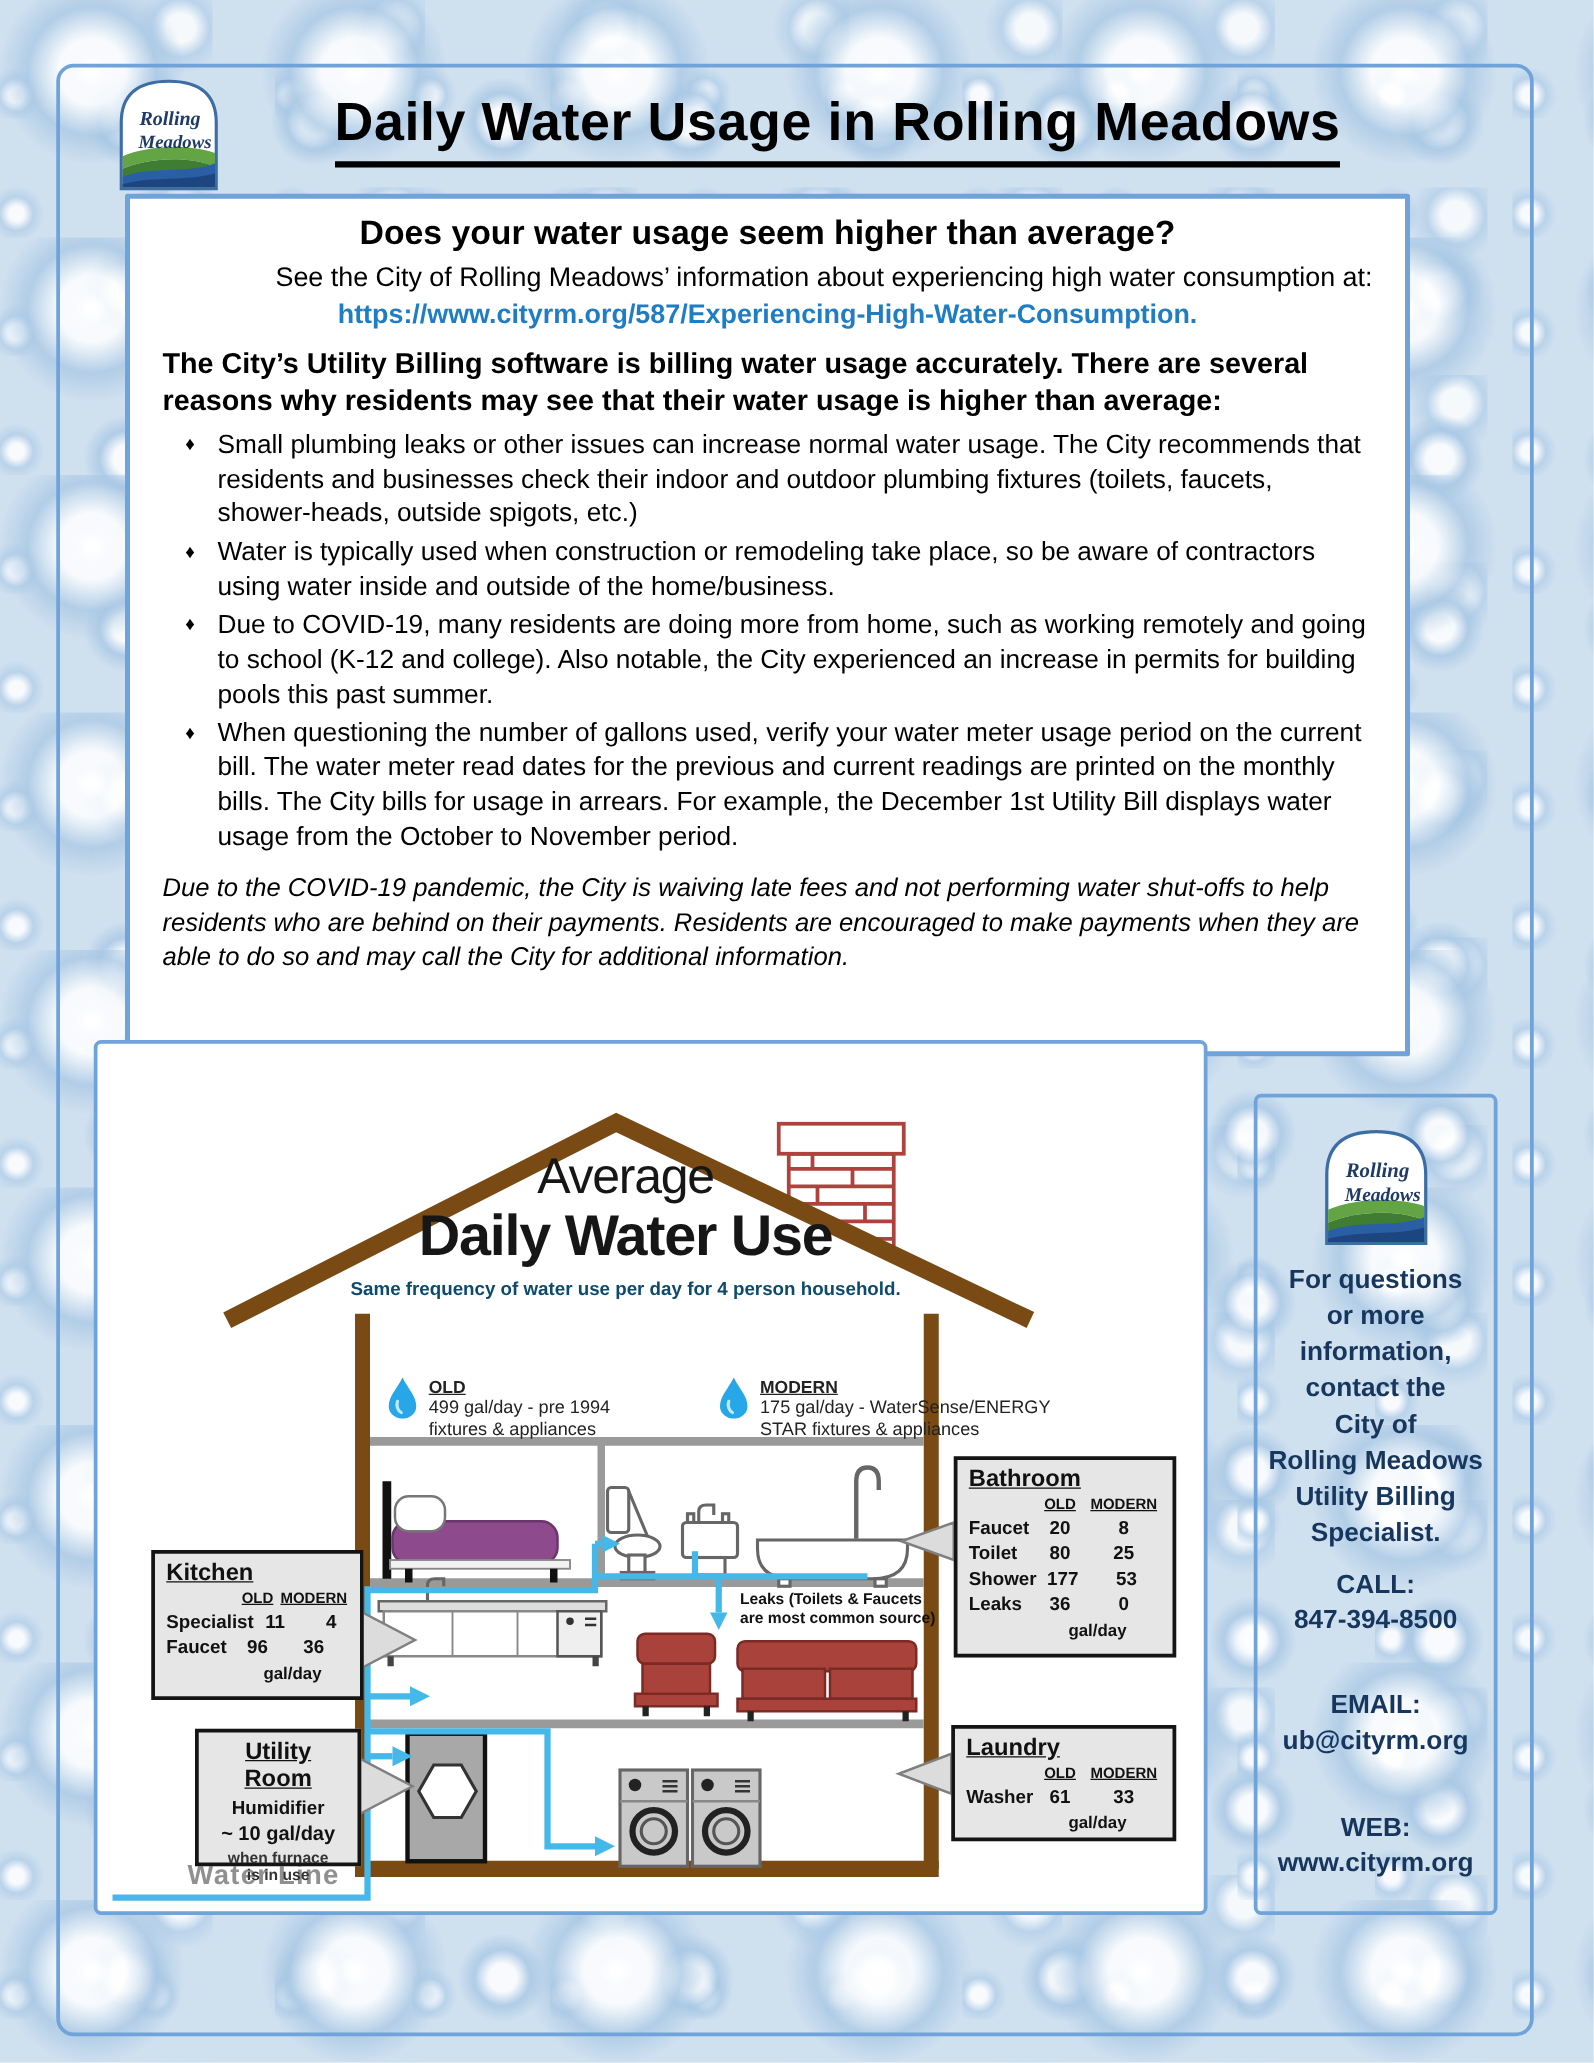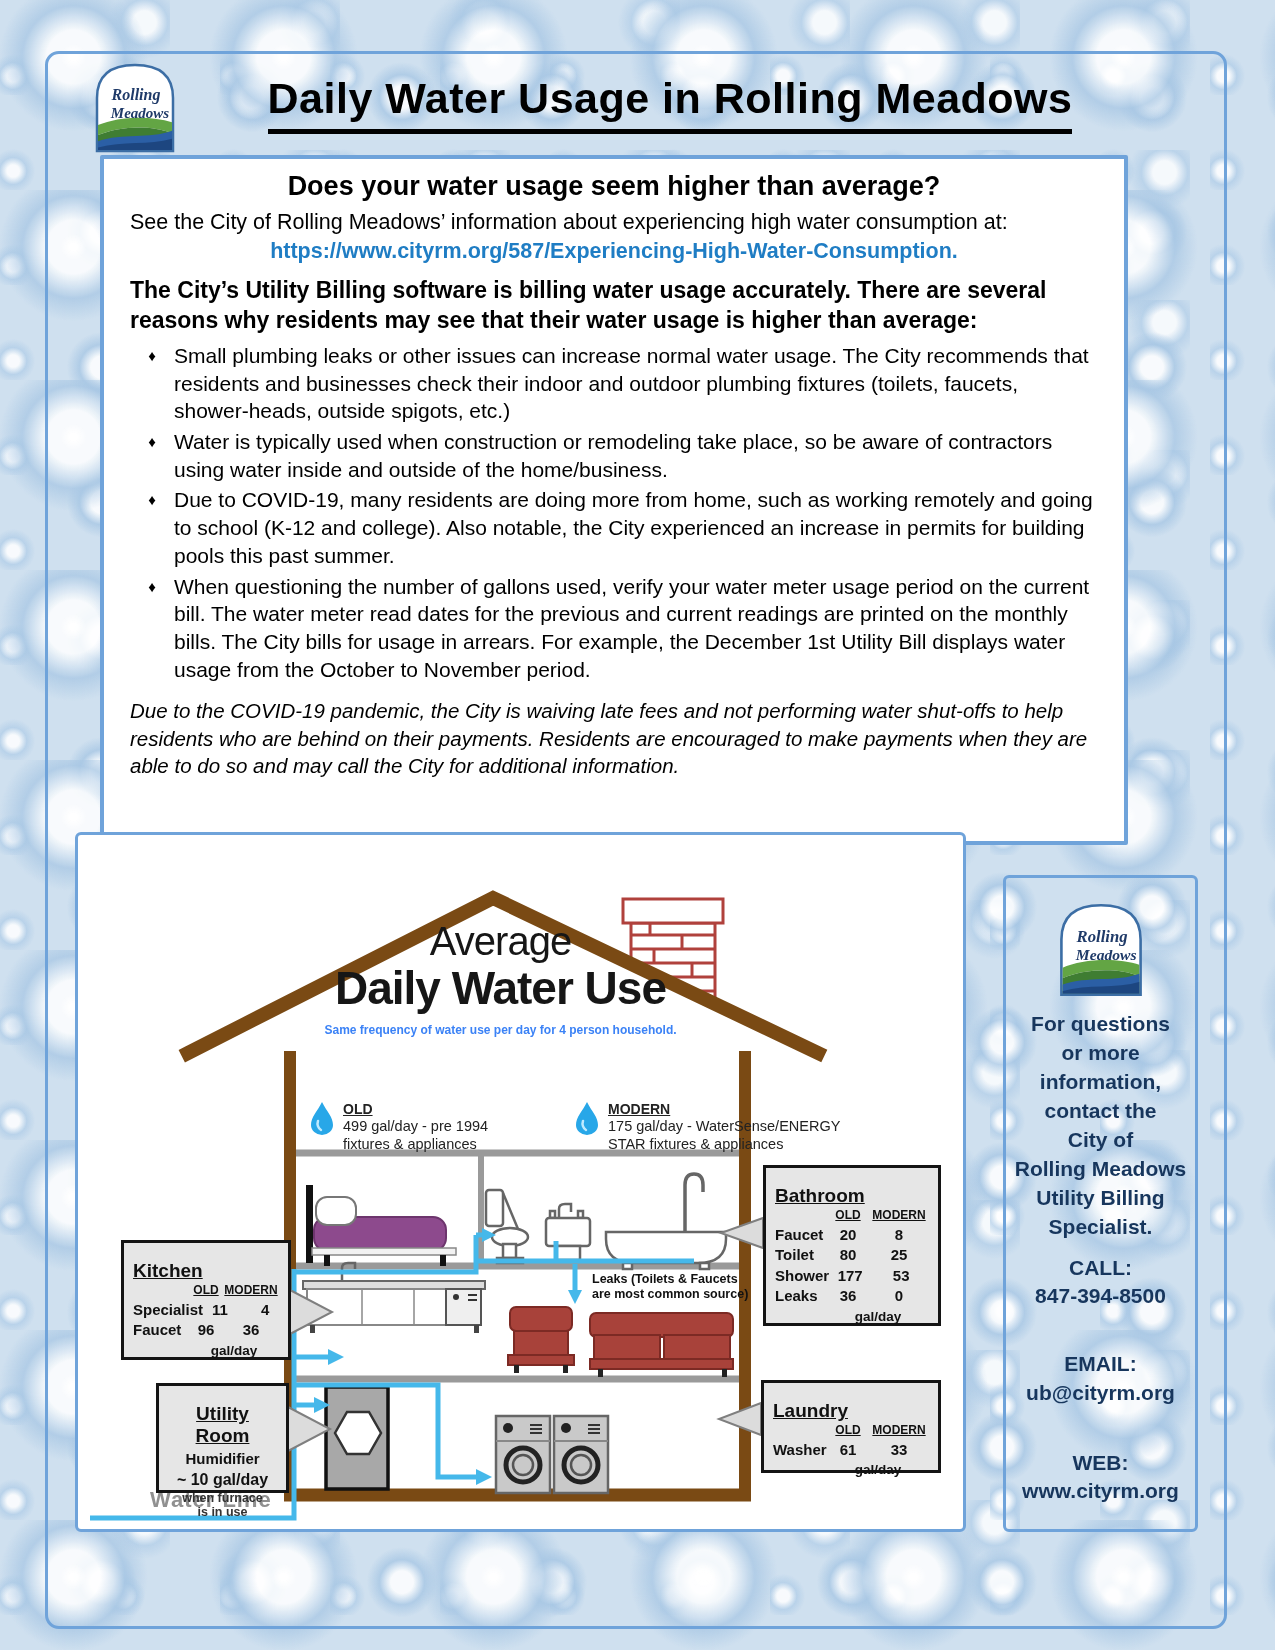--- a/index.html
+++ b/index.html
@@ -18,45 +18,45 @@
   .frame{position:absolute;left:45px;top:51px;width:1182px;height:1578px;border:3px solid #6fa3da;border-radius:14px;box-sizing:border-box;}
   
   .logo-main{position:absolute;left:92px;top:60px;}
   .page-title{position:absolute;left:195px;top:74px;width:950px;text-align:center;}
   .page-title span{display:inline-block;font-size:43px;font-weight:800;letter-spacing:0.5px;color:#000;
     border-bottom:5px solid #000;padding-bottom:6px;white-space:nowrap;}
   
   .info-box{position:absolute;left:100px;top:155px;width:1028px;height:690px;background:#fff;
     border:4px solid #6fa3da;border-radius:2px;box-sizing:border-box;padding:8px 26px 8px;overflow:hidden;color:#000;}
   .info-heading{font-size:27px;font-weight:800;text-align:center;margin:4px 0 8px;}
-  .info-sub{font-size:21.5px;text-align:left;margin:0;}
+  .info-sub{font-size:21.5px;text-align:right;margin:0;}
   .info-link{font-size:21.5px;font-weight:700;color:#1f7dc4;text-align:center;margin:4px 0 12px;cursor:pointer;}
   .info-lead{font-size:23px;font-weight:800;line-height:1.3;margin:0 0 6px;}
   .blist{margin:0;padding:0;list-style:none;}
   .blist li{display:flex;margin:3px 0;font-size:21px;line-height:1.32;}
   .bmark{width:44px;flex:0 0 44px;text-align:center;font-size:15px;padding-top:4px;}
   .btext{flex:1;}
   .covid-note{font-style:italic;font-size:20.5px;line-height:1.34;margin:14px 0 0;}
   
   .diagram-box{position:absolute;left:75px;top:832px;width:891px;height:700px;background:#fff;
     border:3px solid #6fa3da;border-radius:6px;box-sizing:border-box;}
   .diagram-box svg.house{position:absolute;left:0;top:0;}
   .d-abs{position:absolute;}
   .d-title1{left:0;top:84px;width:845px;text-align:center;font-size:40px;font-weight:400;color:#161616;letter-spacing:-1px;}
   .d-title2{left:0;top:126px;width:845px;text-align:center;font-size:46px;font-weight:800;color:#161616;letter-spacing:-1px;}
-  .d-sub{left:0;top:188px;width:845px;text-align:center;font-size:12px;font-weight:700;color:#3b82f6;}
+  .d-sub{left:0;top:188px;width:845px;text-align:center;font-size:15px;font-weight:700;color:#0c4a6e;}
   .legend{display:flex;gap:9px;align-items:flex-start;}
   .legend-old{left:232px;top:266px;}
   .legend-modern{left:497px;top:266px;}
   .leg-label{font-size:14px;font-weight:800;text-decoration:underline;color:#222;}
   .leg-line{font-size:14.5px;font-weight:400;color:#222;line-height:1.25;}
   .leaks-note{left:514px;top:437px;width:160px;font-size:12.5px;font-weight:700;color:#111;line-height:1.2;white-space:pre-line;}
   .water-line-label{left:72px;top:652px;font-size:22px;font-weight:700;color:#909090;letter-spacing:1px;}
   
-  .tbl{position:absolute;background:#e6e6e6;border:3px solid #141414;box-sizing:border-box;padding:17px 9px;color:#111;}
+  .tbl{position:absolute;background:#e6e6e6;border:3px solid #141414;box-sizing:border-box;padding:5px 9px;color:#111;}
   .tbl-title{font-size:19px;font-weight:800;text-decoration:underline;margin-bottom:1px;}
   .tbl-head,.tbl-row,.tbl-unit{display:grid;grid-template-columns:1fr 42px 60px;align-items:center;}
   .tbl-head .c{font-size:12px;font-weight:700;text-decoration:underline;text-align:center;}
   .tbl-row{font-size:15px;font-weight:700;margin:3.5px 0;}
   .tbl-row .c{text-align:center;}
   .tbl-unit .u{grid-column:2/4;text-align:center;font-size:13.5px;font-weight:700;margin-top:1px;}
   .tbl-kitchen{left:43px;top:405px;width:170px;height:120px;}
   .tbl-kitchen .tbl-head,.tbl-kitchen .tbl-row,.tbl-kitchen .tbl-unit{grid-template-columns:1fr 34px 56px;}
   .tbl-bathroom{left:685px;top:330px;width:178px;height:161px;}
   .tbl-laundry{left:683px;top:545px;width:180px;height:93px;}

